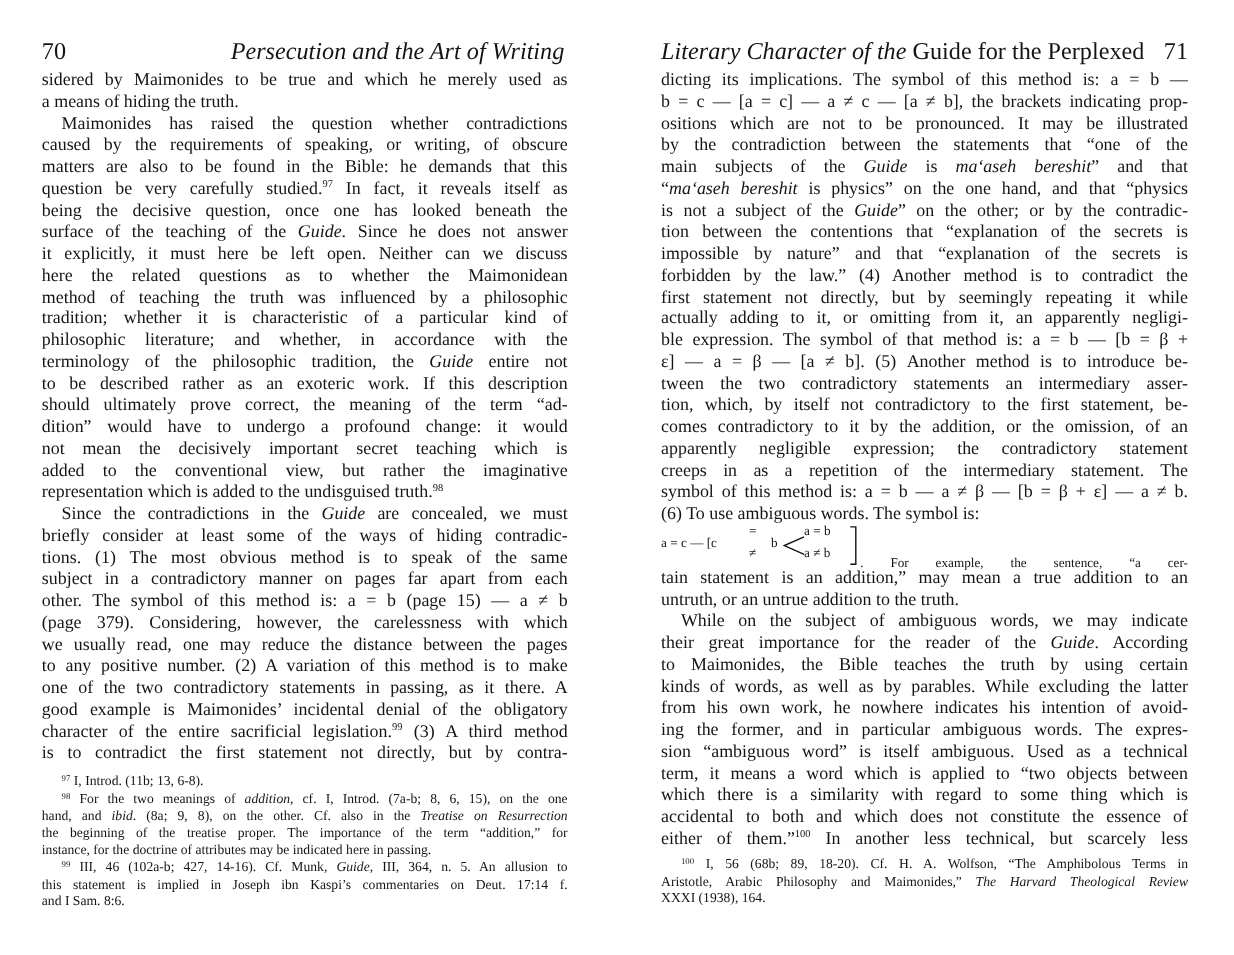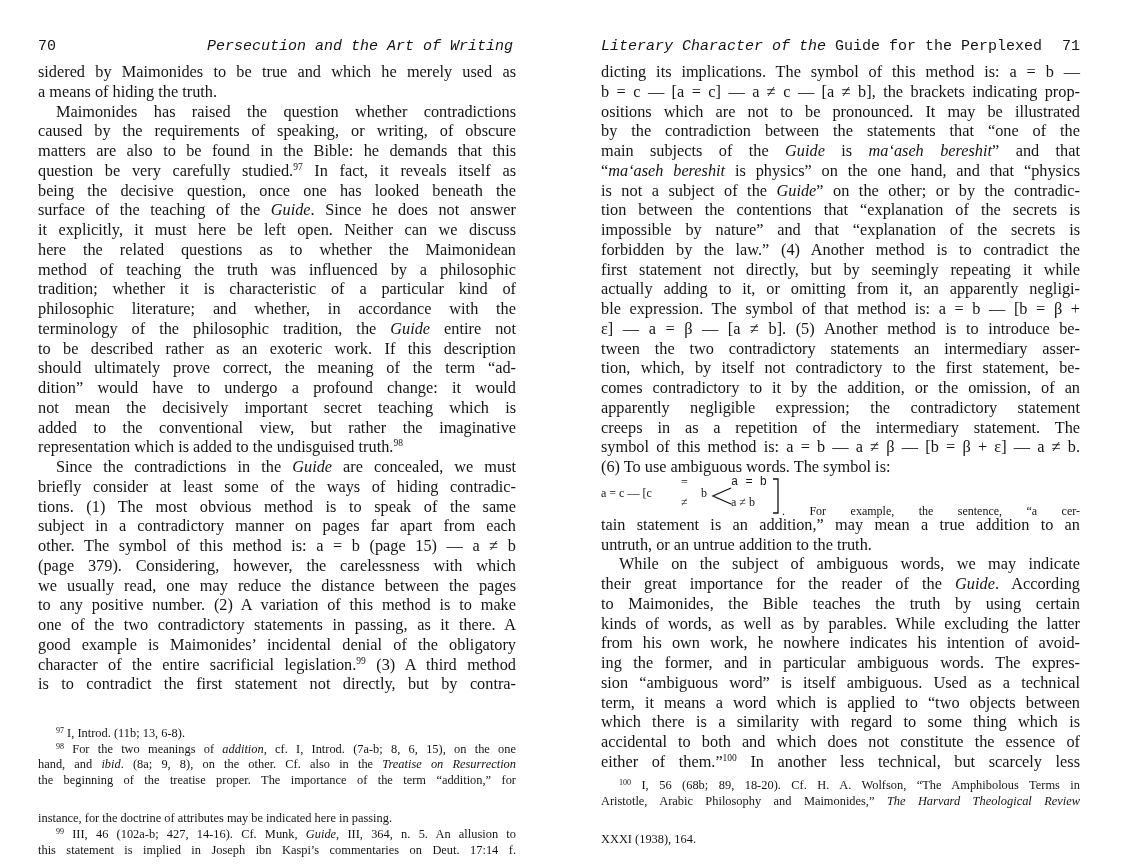--- a/index.html
+++ b/index.html
@@ -2,41 +2,41 @@
 <html><head>
 <meta charset="utf-8">
 <style>
   html, body { margin:0; padding:0; background:#ffffff; }
   body { width:1122px; height:868px; position:relative; overflow:hidden;
          font-family:"Liberation Serif","DejaVu Serif",serif; color:#141414; }
   .page { position:absolute; top:0; }
   .page.left { left:38px; width:478px; }
   .page.right { left:601px; width:479px; }
   .header { position:absolute; top:36px; left:0; right:0; height:22px;
-            font-size:15px; line-height:22px;font-family:Liberation Mono, monospace; }
+            font-size:22px; line-height:22px; }
   .header .num { position:absolute; top:0; }
   .header .title { position:absolute; top:0; font-style:italic; white-space:nowrap; }
   .left .header .num { left:0; }
   .left .header .title { right:3px; }
   .right .header .num { right:0; }
   .right .header .title { left:0; }
   .title .roman { font-style:normal; }
   .body { position:absolute; top:62px; left:0; right:0; }
   .line { display:block; height:19.75px; line-height:19.75px; font-size:16.3px;
           white-space:nowrap; text-align:justify; text-align-last:justify; }
   .line.last { text-align-last:left; }
   .line.indent { padding-left:18px; }
   i, .it { font-style:italic; }
   sup { font-size:9.5px; line-height:0; vertical-align:6px; }
   .formula { position:relative; height:38px; font-size:12px; }
   .formula .part { position:absolute; white-space:nowrap; }
   .fn { position:absolute; left:0; right:0; }
   .fnline { display:block; height:15.6px; line-height:15.6px; font-size:12.4px;
             white-space:nowrap; text-align:justify; text-align-last:justify; }
-  .fnline.last { text-align-last:left;margin-top:23px; }
+  .fnline.last { text-align-last:left; }
   .fnline.indent { padding-left:18px; }
   .fn sup { font-size:8px; vertical-align:4px; }
 </style>
 </head>
 <body>
 
 <div class="page left">
   <div class="header">
     <span class="num">70</span>
     <span class="title">Persecution and the Art of Writing</span>
@@ -117,21 +117,21 @@
     <span class="line last">(6) To use ambiguous words. The symbol is:</span>
 
     <div class="formula">
       <span class="part" style="left:0; top:9px;">a = c — [c</span>
       <span class="part" style="left:80px; top:-2px;">=</span>
       <span class="part" style="left:80px; top:18px;">≠</span>
       <span class="part" style="left:100px; top:9px;">b</span>
       <svg class="part" style="left:110px; top:8px;" width="22" height="22">
         <polyline points="20,3 2,11 20,19" fill="none" stroke="#141414" stroke-width="1.3"></polyline>
       </svg>
-      <span class="part" style="left:130px; top:-2px;font-family:Liberation Mono, monospace;">a = b</span>
+      <span class="part" style="left:130px; top:-2px;">a = b</span>
       <span class="part" style="left:130px; top:18px;">a ≠ b</span>
       <svg class="part" style="left:171px; top:1px;" width="8" height="36">
         <polyline points="1,1 6,1 6,35 1,35" fill="none" stroke="#141414" stroke-width="1.3"></polyline>
       </svg>
       <span class="part" style="left:181px; top:27px; width:298px; text-align:justify; text-align-last:justify;">. For example, the sentence, “a cer-</span>
     </div>
 
     <span class="line">tain statement is an addition,” may mean a true addition to an</span>
     <span class="line last">untruth, or an untrue addition to the truth.</span>
     <span class="line indent">While on the subject of ambiguous words, we may indicate</span>

